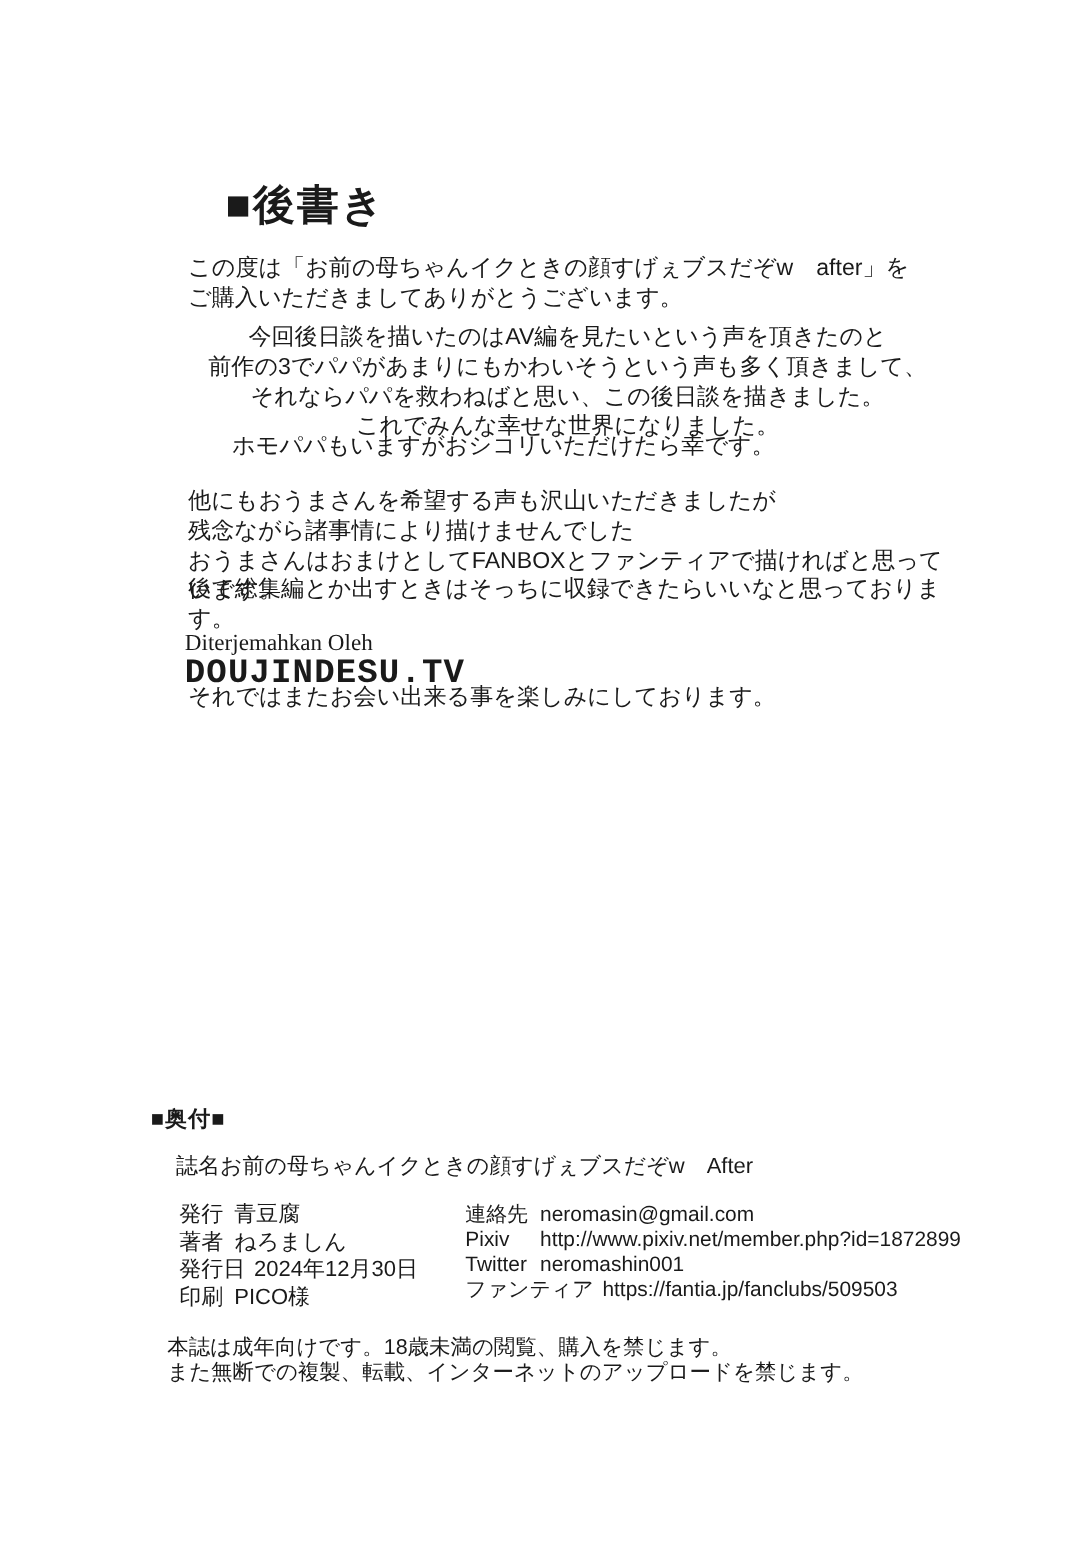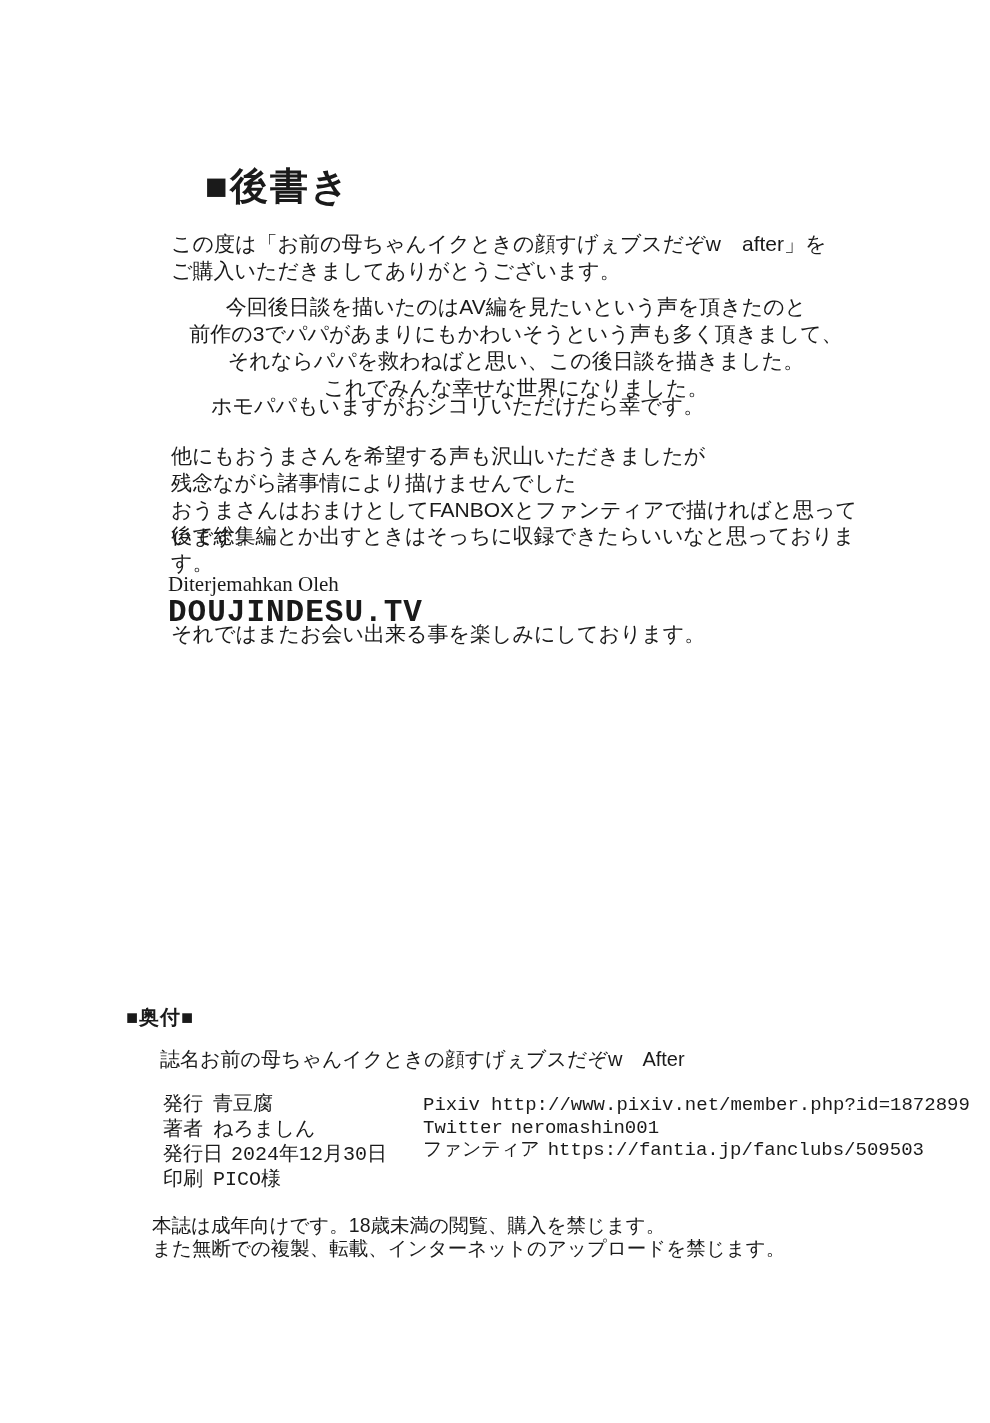--- a/index.html
+++ b/index.html
@@ -56,21 +56,21 @@
     font-size: 31px;
     line-height: 33px;
     font-weight: bold;
     letter-spacing: 1px;
     font-family: Liberation Mono, monospace;
   }
 
   
   .colophon-heading {
     position: absolute;
-    left: 126px;
+    left: 137px;
     top: 1004px;
     font-size: 20px;
     font-weight: bold;
     letter-spacing: 1px;
   }
   .colophon-title {
     position: absolute;
     left: 160px;
     top: 1046px;
     font-size: 20px;
@@ -87,21 +87,21 @@
     top: 1092px;
     font-size: 20px;
     line-height: 25px;
   }
   .info-col-right {
     left: 423px;
     top: 1094px;
     font-size: 19px;
     line-height: 22.5px;
   }
-  .info-row { display: flex; font-family: Liberation Mono, monospace; }
+  .info-row { display: flex; }
   .info-col-left .info-label { min-width: 42px; margin-right: 8px; }
   .info-col-right .info-label { min-width: 60px; margin-right: 8px; }
 
   .colophon-notice {
     position: absolute;
     left: 152px;
     top: 1214px;
     width: 700px;
     font-size: 19.5px;
     line-height: 23px;
@@ -151,20 +151,24 @@
     <span class="info-value">2024年12月30日</span>
   </div>
   <div class="info-row">
     <span class="info-label">印刷</span>
     <span class="info-value">PICO様</span>
   </div>
 </div>
 
 <div class="info-col info-col-right">
   <div class="info-row">
+    <span class="info-label">連絡先</span>
+    <span class="info-value">neromasin@gmail.com</span>
+  </div>
+  <div class="info-row">
     <span class="info-label">Pixiv</span>
     <span class="info-value">http://www.pixiv.net/member.php?id=1872899</span>
   </div>
   <div class="info-row">
     <span class="info-label">Twitter</span>
     <span class="info-value">neromashin001</span>
   </div>
   <div class="info-row">
     <span class="info-label">ファンティア</span>
     <span class="info-value">https://fantia.jp/fanclubs/509503</span>

